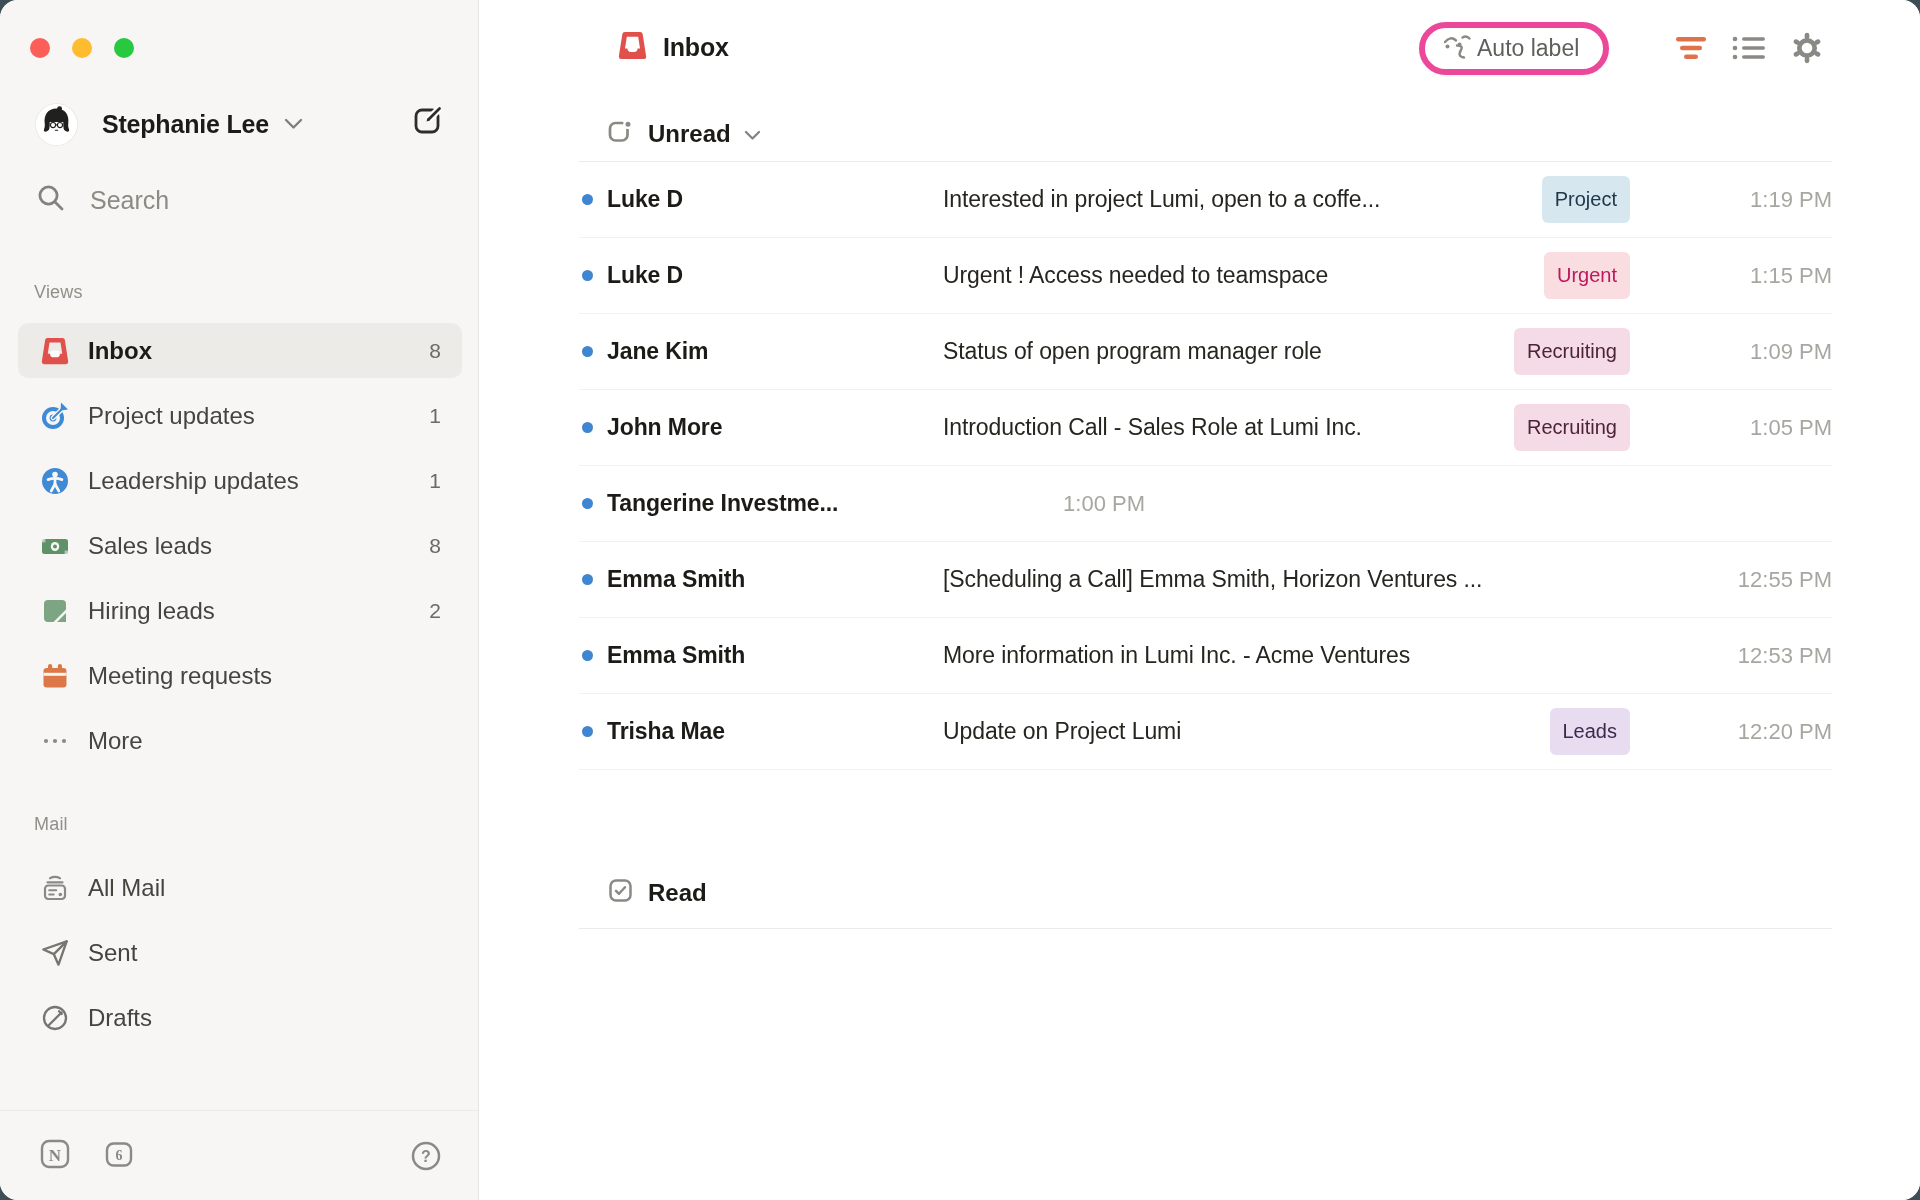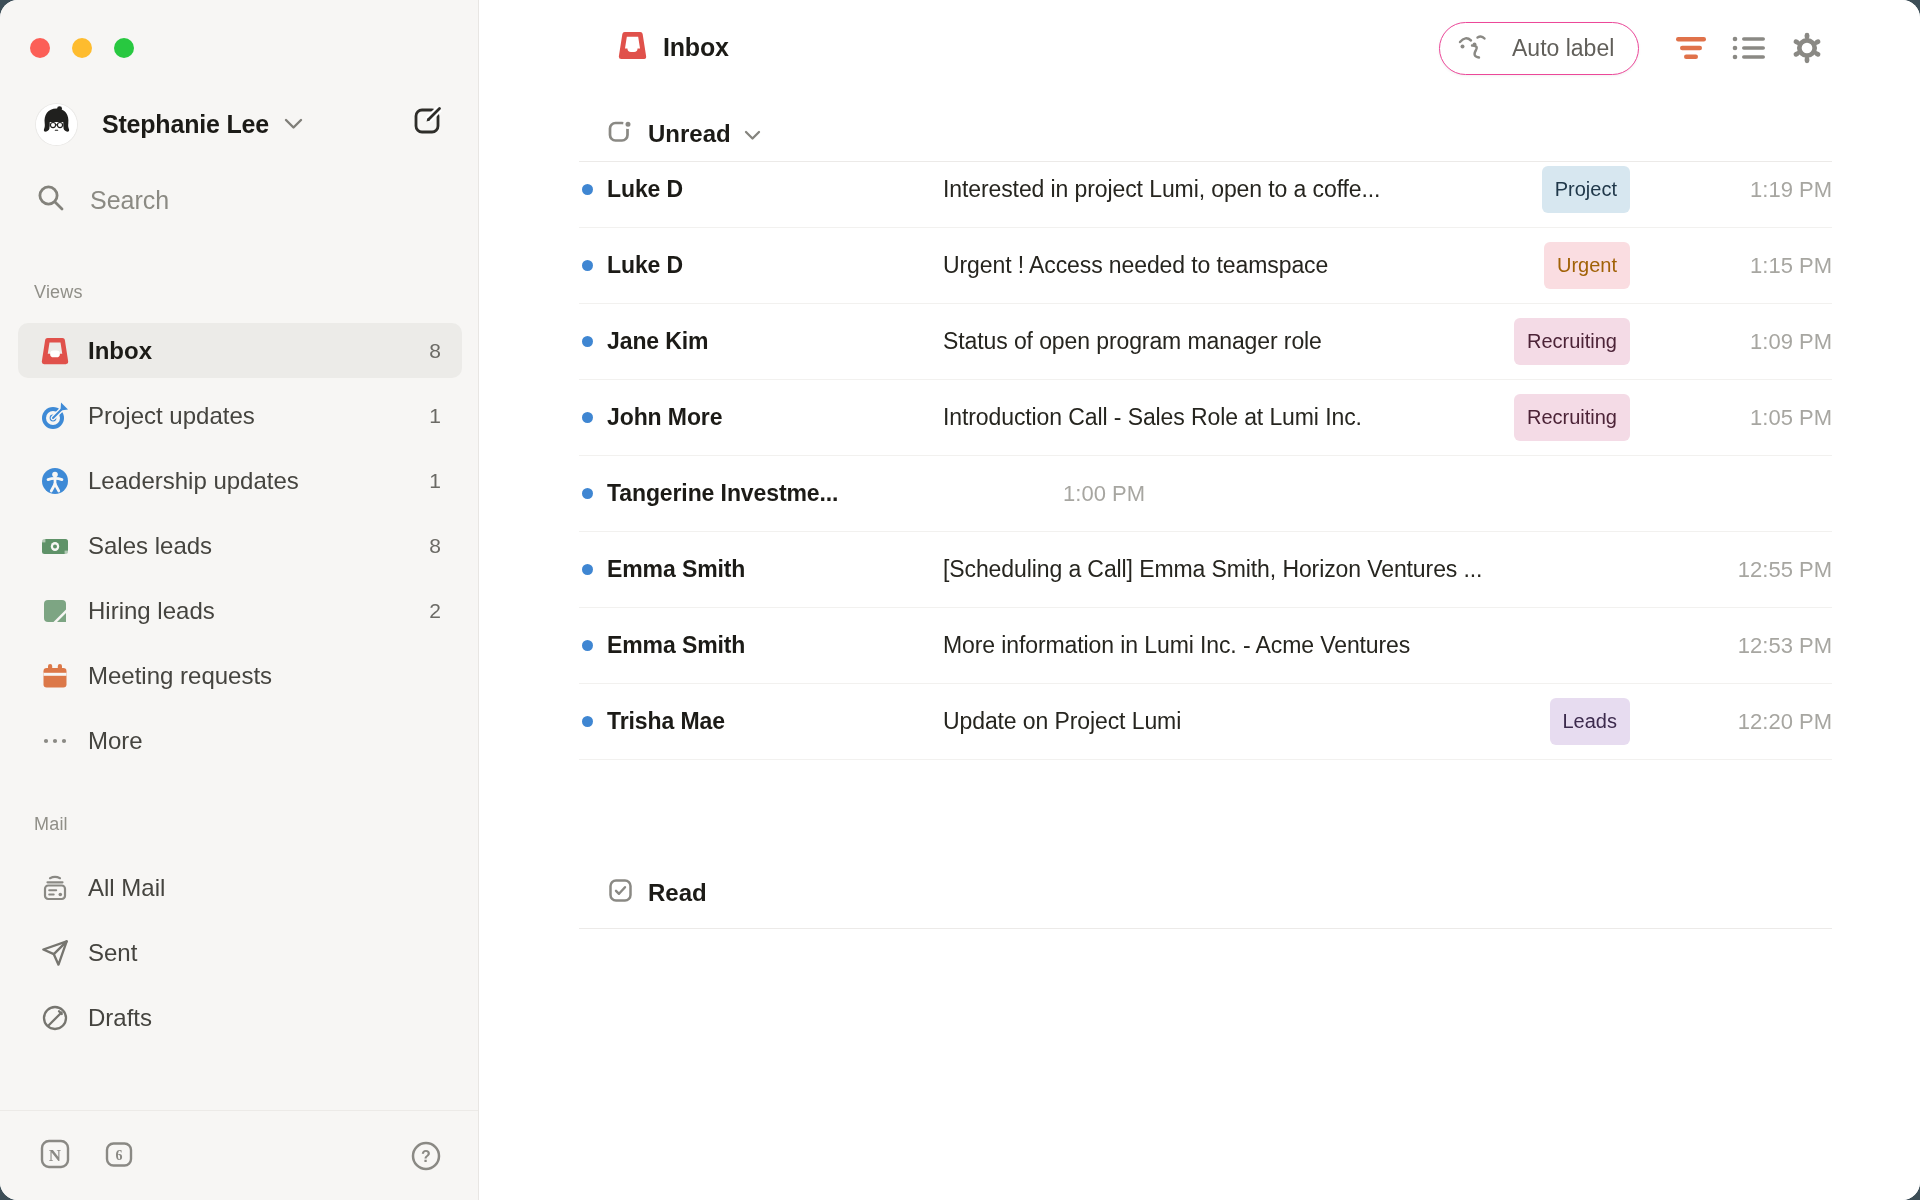--- a/index.html
+++ b/index.html
@@ -38,32 +38,32 @@
 
   .sidebar-bottom { position:absolute; left:0; right:0; bottom:0; height:90px; border-top:1px solid #eceae7; display:flex; align-items:center; padding:0 36px 0 40px; }
   .bottom-left { display:flex; gap:34px; align-items:center; }
   .bottom-help { margin-left:auto; display:flex; }
 
   
   .main { position:relative; flex:1; background:#ffffff; }
   .main-title { position:absolute; top:30px; left:138px; display:flex; align-items:center; gap:15px; }
   .main-title-text { font-size:25px; font-weight:600; color:#1c1b17; letter-spacing:-.2px; }
 
-  .auto-label-btn { position:absolute; top:22px; left:960px; height:53px; padding:0 24px 0 16px; border:1px solid #ec4899; border-radius:27px; background:#fff; box-shadow:0 1px 3px rgba(0,0,0,.06); display:flex; align-items:center; gap:24px; }
+  .auto-label-btn { position:absolute; top:22px; left:940px; height:53px; padding:0 24px 0 16px; border:6px solid #ec4899; border-radius:27px; background:#fff; box-shadow:0 1px 3px rgba(0,0,0,.06); display:flex; align-items:center; gap:4px; }
   .auto-label-text { font-size:23px; font-weight:500; color:#615f5a; }
 
   .header-tools { position:absolute; top:28px; left:1176px; display:flex; }
   .tool-btn { width:44px; height:40px; margin-left:14px; display:flex; align-items:center; justify-content:center; }
 
   .unread-row { position:absolute; top:106px; left:100px; right:88px; height:56px; display:flex; align-items:center; border-bottom:1px solid #eceae8; }
   .unread-row .box-icon { margin-left:28px; }
   .group-label { margin-left:14px; font-size:24px; font-weight:600; color:#1c1b17; }
   .group-chevron { margin-left:13px; display:flex; margin-top:4px; }
 
-  .email-list { position:absolute; top:152px; left:100px; right:88px; }
+  .email-list { position:absolute; top:162px; left:100px; right:88px; }
   .email-row { height:76px; display:flex; align-items:center; border-bottom:1px solid #f2f1ef; padding-right:0; }
   .dotcol { width:28px; flex:none; display:flex; }
   .dotcol .dot { width:11px; height:11px; margin-left:3px; border-radius:50%; background:#3f86d2; }
   .sender { width:336px; flex:none; font-size:23px; font-weight:600; color:#1c1b17; white-space:nowrap; overflow:hidden; letter-spacing:-.1px; }
   .subject { flex:1; font-size:23px; color:#26251f; white-space:nowrap; overflow:hidden; letter-spacing:-.1px; }
   .badge { flex:none; margin-left:14px; font-size:20px; font-weight:500; padding:12px 13px; border-radius:6px; }
   .time { width:202px; flex:none; text-align:right; font-size:22px; color:#a7a6a1; }
 
   .read-row { position:absolute; top:857px; left:100px; right:88px; height:72px; display:flex; align-items:center; border-bottom:1px solid #eceae8; }
   .read-row .box-icon { margin-left:28px; }
@@ -367,21 +367,21 @@
         <span class="badge" style="background: rgb(215, 231, 240); color: rgb(32, 56, 74);">Project</span>
         <span class="time">1:19 PM</span>
       </div>
 
       <div class="email-row">
         <span class="dotcol">
             <span class="dot"></span>
           </span>
         <span class="sender">Luke D</span>
         <span class="subject">Urgent ! Access needed to teamspace</span>
-        <span class="badge" style="background: rgb(250, 221, 225); color: #a16207;">Urgent</span>
+        <span class="badge" style="background: rgb(250, 221, 225); color: #be185d;">Urgent</span>
         <span class="time">1:15 PM</span>
       </div>
 
       <div class="email-row">
         <span class="dotcol">
             <span class="dot"></span>
           </span>
         <span class="sender">Jane Kim</span>
         <span class="subject">Status of open program manager role</span>
         <span class="badge" style="background: rgb(244, 219, 230); color: rgb(76, 35, 55);">Recruiting</span>

